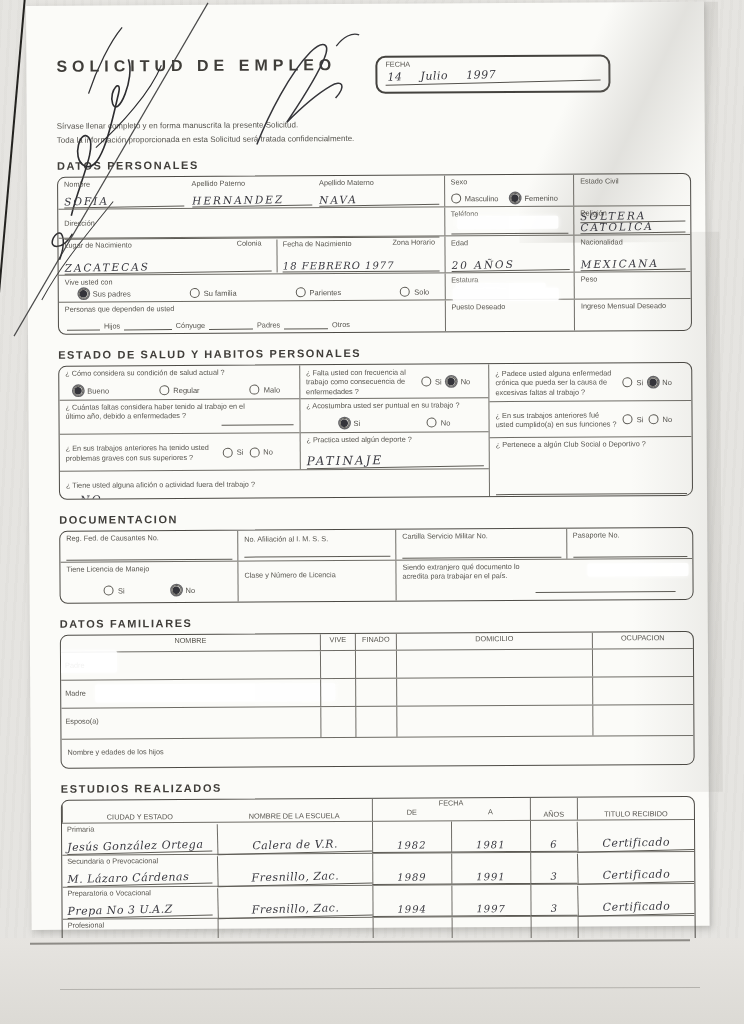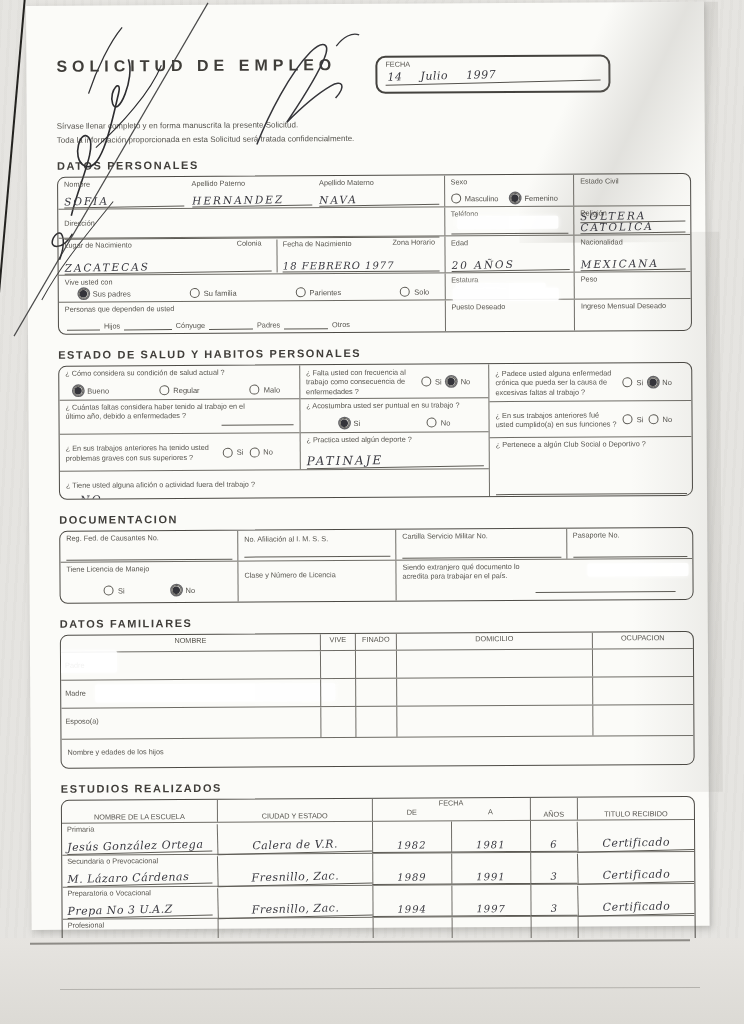--- a/index.html
+++ b/index.html
@@ -448,22 +448,22 @@
       <div style="border-top:1px solid #6e6c66;height:26px;padding:1px 6px;">
         <span class="lbl">Nombre y edades de los hijos</span>
       </div>
     </div>
   </div>
 
   <div class="sec">
     <div class="sec-title">ESTUDIOS REALIZADOS</div>
     <div class="box">
       <div class="est-row" style="height:22px;">
+        <div class="est-cell bl lbl-c c">CIUDAD Y ESTADO</div>
         <div class="est-cell lbl-c c">NOMBRE DE LA ESCUELA</div>
-        <div class="est-cell bl lbl-c c">CIUDAD Y ESTADO</div>
         <div class="est-cell bl" style="grid-column:3/5;padding:0;">
           <div class="lbl-c">FECHA</div>
           <div style="display:flex;">
             <div class="lbl-c" style="flex:1;">DE</div>
             <div class="lbl-c" style="flex:1;">A</div>
           </div>
         </div>
         <div class="est-cell bl lbl-c c">AÑOS</div>
         <div class="est-cell bl lbl-c c">TITULO  RECIBIDO</div>
       </div>

